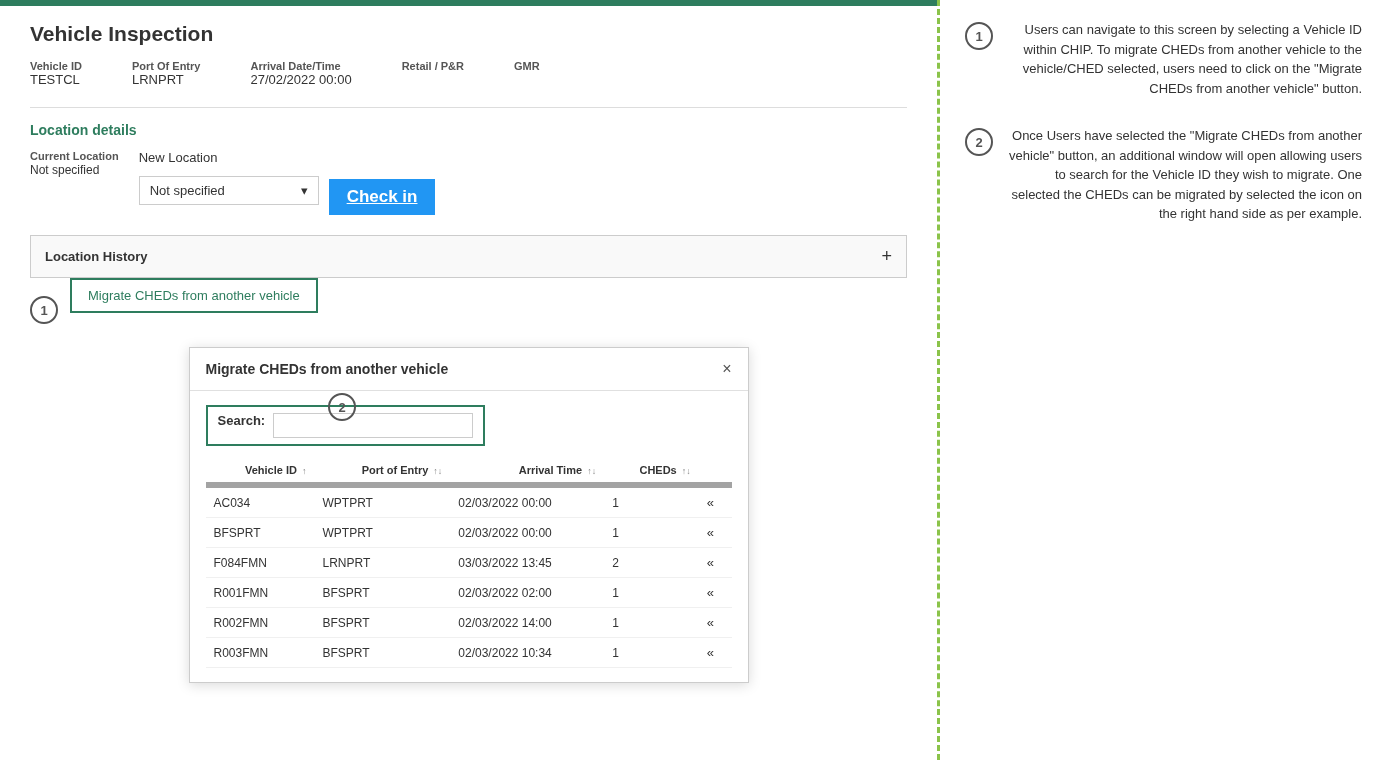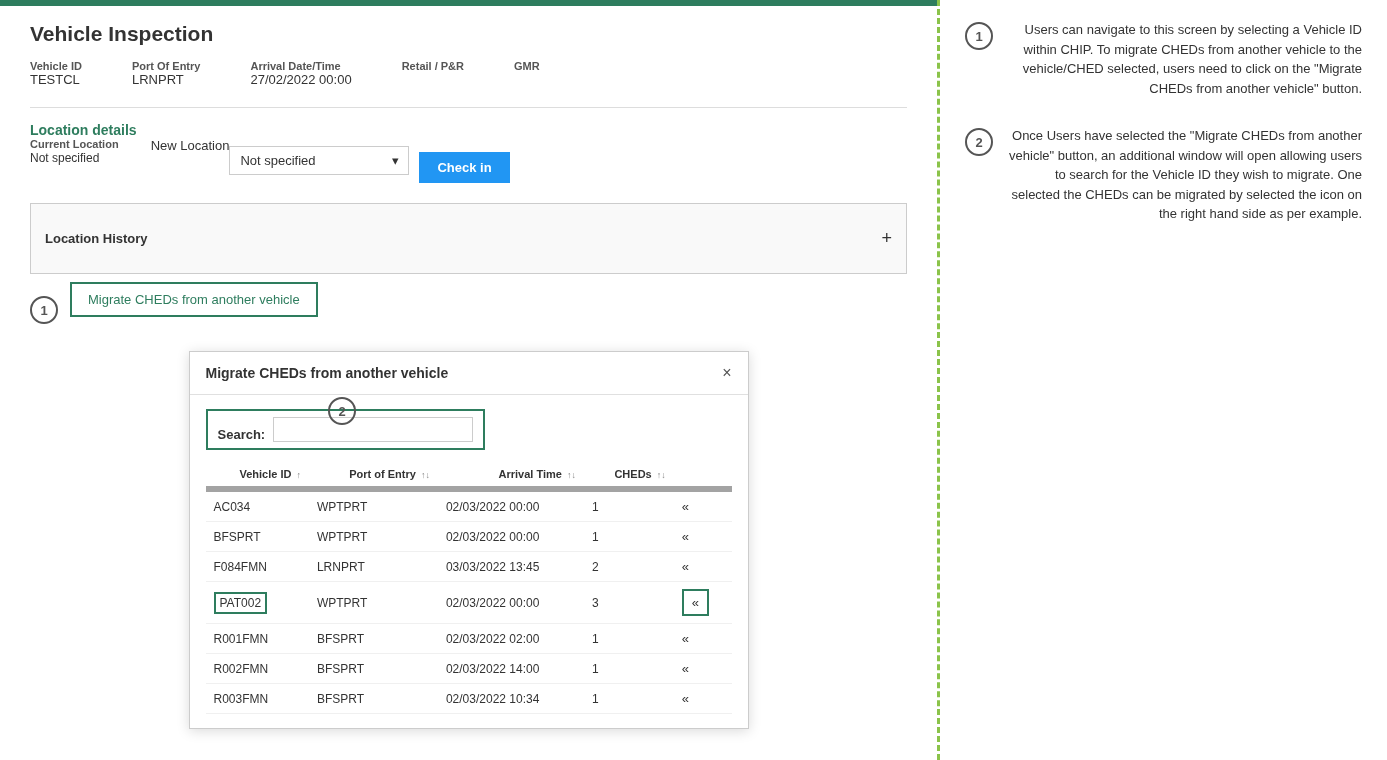--- a/index.html
+++ b/index.html
@@ -56,77 +56,78 @@
 
     .meta-item span {
       font-size: 13px;
       color: #333;
     }
 
     .section-title {
       color: #2e7d5e;
       font-size: 14px;
       font-weight: bold;
-      margin-bottom: 0;
+      margin-bottom: 12px;
     }
 
     .location-row {
       display: flex;
       align-items: flex-start;
-      gap: 32px;
+      gap: 20px;
       margin-bottom: 20px;
     }
 
     .location-block label {
       font-size: 11px;
       font-weight: bold;
       color: #555;
       display: block;
     }
 
     .location-block .value {
       font-size: 12px;
       color: #333;
     }
 
     .location-select-wrapper {
       display: flex;
-      flex-direction: row;
+      flex-direction: column;
     }
 
     .location-select {
       display: flex;
       align-items: center;
       border: 1px solid #ccc;
       background: #fff;
       padding: 6px 10px;
       width: 180px;
       cursor: pointer;
       font-size: 13px;
       justify-content: space-between;
     }
 
     .checkin-btn {
       background: #2196f3;
       color: #fff;
       border: none;
       padding: 8px 18px;
       cursor: pointer;
-      font-size: 13px;
+      font-size: 17px;
       font-weight: bold;
       margin-top: 14px;
+      text-decoration: underline;
     }
 
     .location-history-bar {
       display: flex;
       justify-content: space-between;
       align-items: center;
       border: 1px solid #ccc;
-      padding: 24px 14px;
-      margin-bottom: 8px;
+      padding: 10px 14px;
+      margin-bottom: 0;
       background: #f9f9f9;
     }
 
     .location-history-bar span {
       font-size: 13px;
       font-weight: bold;
     }
 
     .plus-btn {
       background: none;
@@ -200,21 +201,21 @@
       cursor: pointer;
       color: #555;
     }
 
     .modal-body {
       padding: 14px 16px;
     }
 
     .search-row {
       display: flex;
-      align-items: flex-end;
+      align-items: flex-start;
       gap: 8px;
       margin-bottom: 12px;
       border: 2px solid #2e7d5e;
       padding: 6px 10px;
       width: fit-content;
     }
 
     .search-row label {
       font-size: 13px;
       font-weight: bold;
@@ -419,27 +420,20 @@
                   <td><button class="migrate-icon-btn">«</button></td>
                 </tr>
                 <tr>
                   <td>F084FMN</td>
                   <td>LRNPRT</td>
                   <td>03/03/2022 13:45</td>
                   <td>2</td>
                   <td><button class="migrate-icon-btn">«</button></td>
                 </tr>
                 <tr>
-                  <td><span class="highlighted-cell">PAT002</span></td>
-                  <td>WPTPRT</td>
-                  <td>02/03/2022 00:00</td>
-                  <td>3</td>
-                  <td><button class="migrate-icon-btn highlighted-btn">«</button></td>
-                </tr>
-                <tr>
                   <td>R001FMN</td>
                   <td>BFSPRT</td>
                   <td>02/03/2022 02:00</td>
                   <td>1</td>
                   <td><button class="migrate-icon-btn">«</button></td>
                 </tr>
                 <tr>
                   <td>R002FMN</td>
                   <td>BFSPRT</td>
                   <td>02/03/2022 14:00</td>

